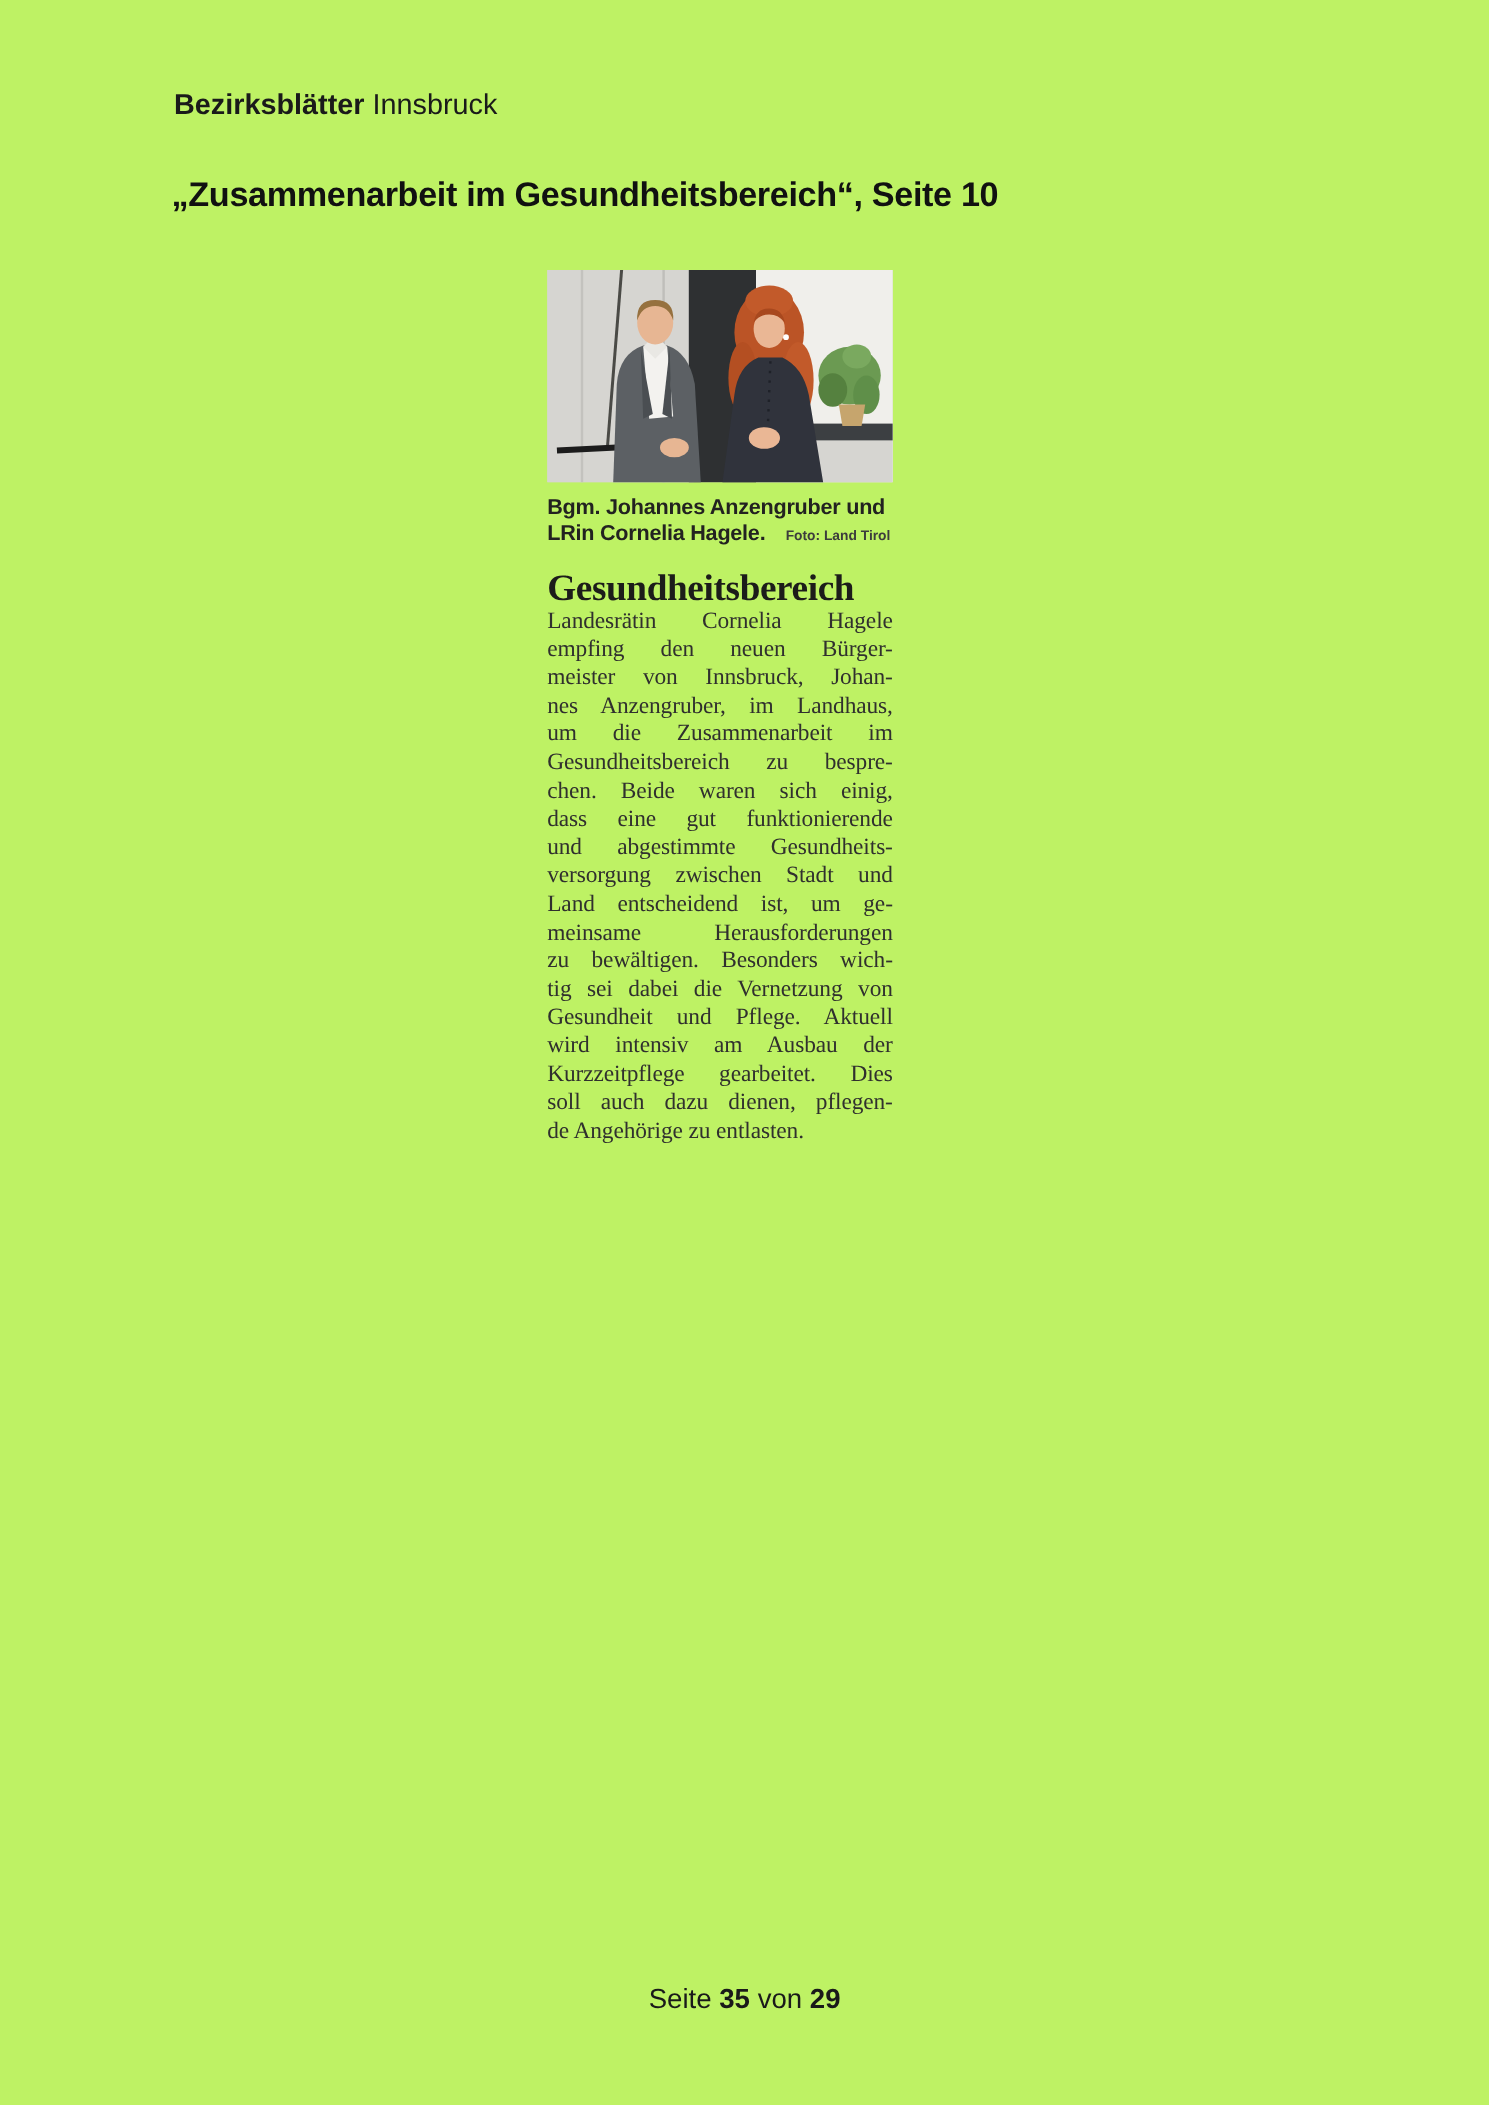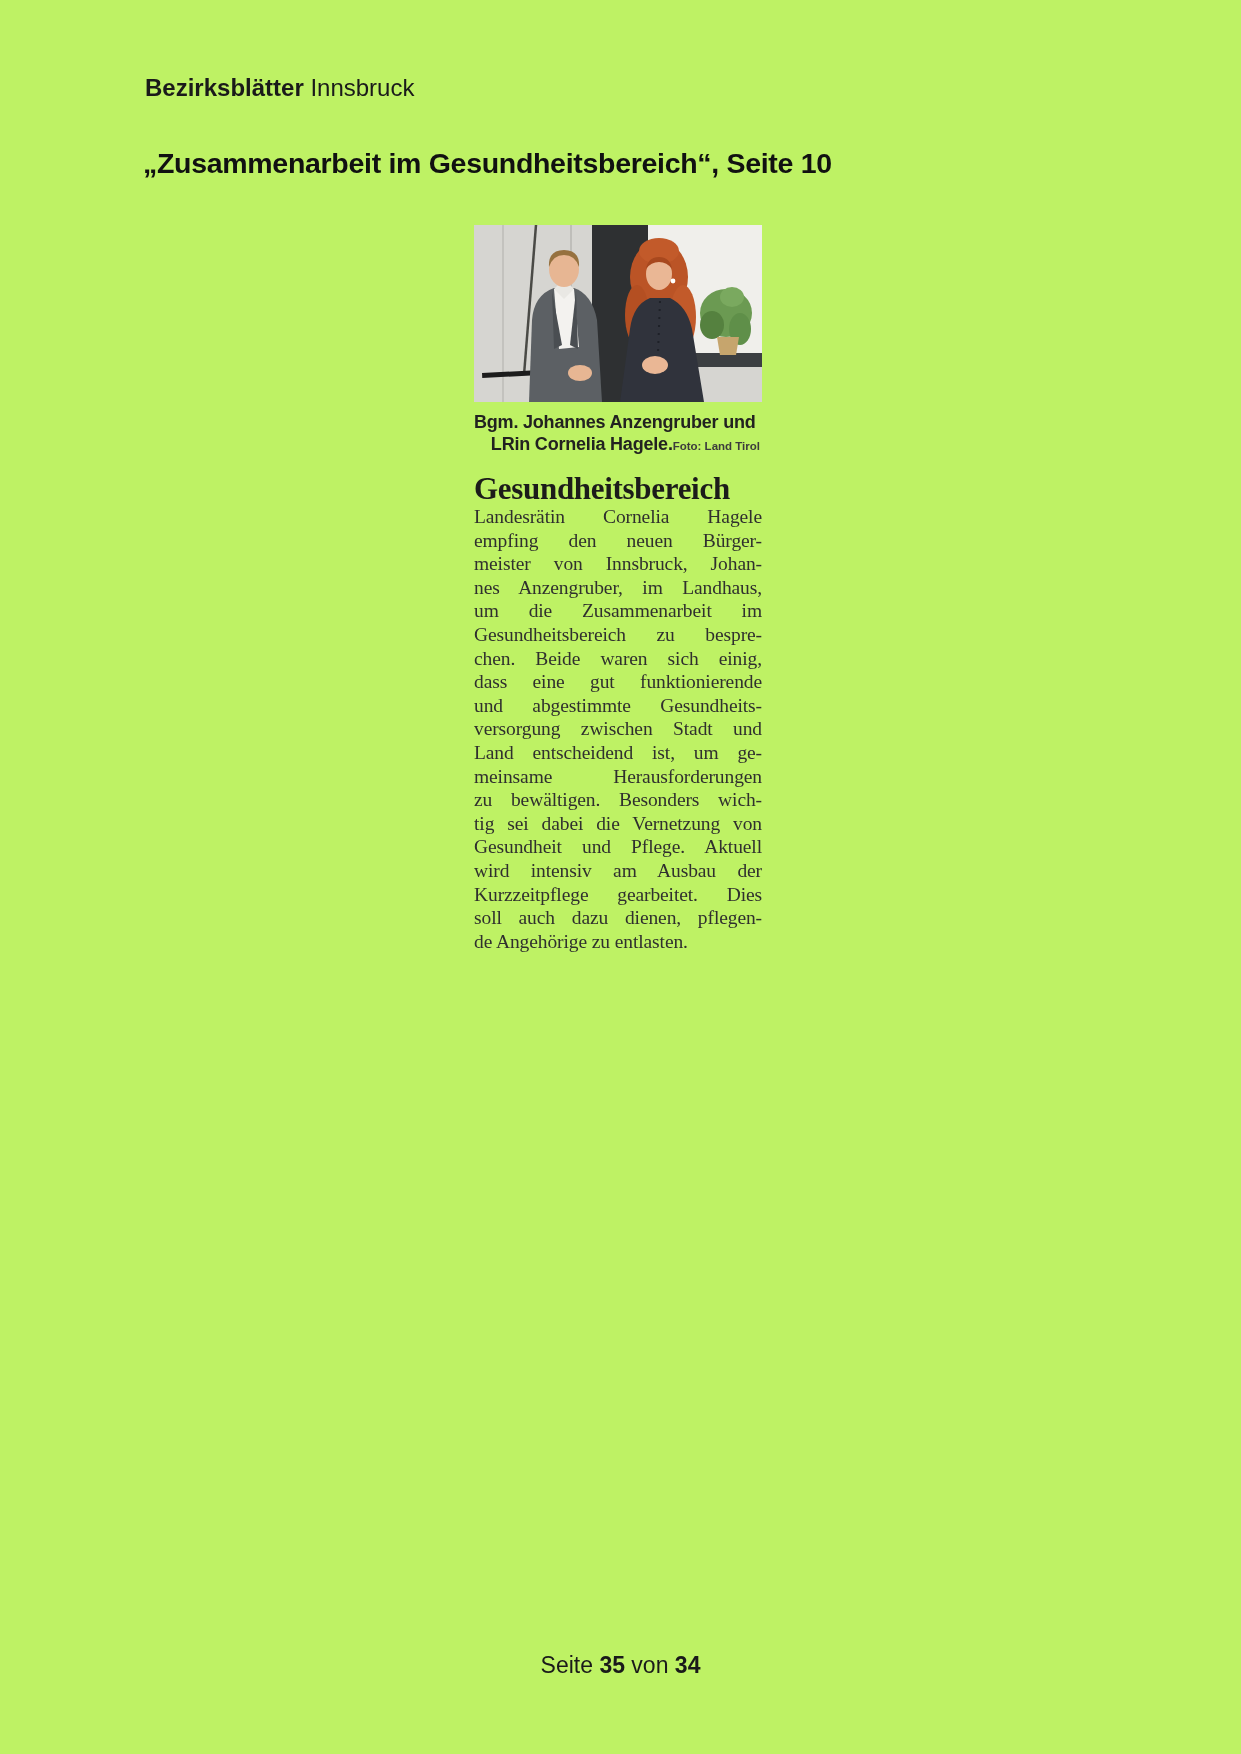--- a/index.html
+++ b/index.html
@@ -16,29 +16,29 @@
     white-space:nowrap;
   }
   .masthead .brand { font-weight:bold; }
   
   .doc-title {
     position:absolute; left:143px; top:147px;
     font-size:28.5px; line-height:32px; font-weight:bold;
     letter-spacing:-0.3px; color:#111111; white-space:nowrap;
   }
   
-  .clipping { position:absolute; left:474px; top:225px; width:288px; }
+  .clipping { position:absolute; left:456px; top:225px; width:288px; }
   .photo { display:block; width:288px; height:177px; }
   .caption {
     margin-top:9px;
     font-family:"Liberation Sans", sans-serif;
     font-weight:bold; font-size:18px; line-height:22px;
     color:#222220; letter-spacing:-0.2px;
   }
-  .caption-line2 { display:flex; justify-content:flex-end; align-items:baseline; }
+  .caption-line2 { display:flex; justify-content:space-between; align-items:baseline; }
   .credit {
     font-size:11.5px; font-weight:bold; color:#3c3c3c;
     letter-spacing:0; padding-right:2px; white-space:nowrap;
   }
   .headline {
     margin-top:16px;
     font-family:"Liberation Serif", serif;
     font-weight:bold; font-size:31px; line-height:32px;
     color:#1c1c1a; letter-spacing:-0.3px; white-space:nowrap;
   }
@@ -157,16 +157,16 @@
         <div class="body-line">soll auch dazu dienen, pflegen-</div>
         <div class="body-line last">de Angehörige zu entlasten.</div>
       </div>
 
   </div>
 
   <div class="footer">
     <span>Seite</span>
     <span class="num">35</span>
     <span>von</span>
-    <span class="num">34</span>
+    <span class="num">29</span>
   </div>
 
 </div>
 
 </body></html>

